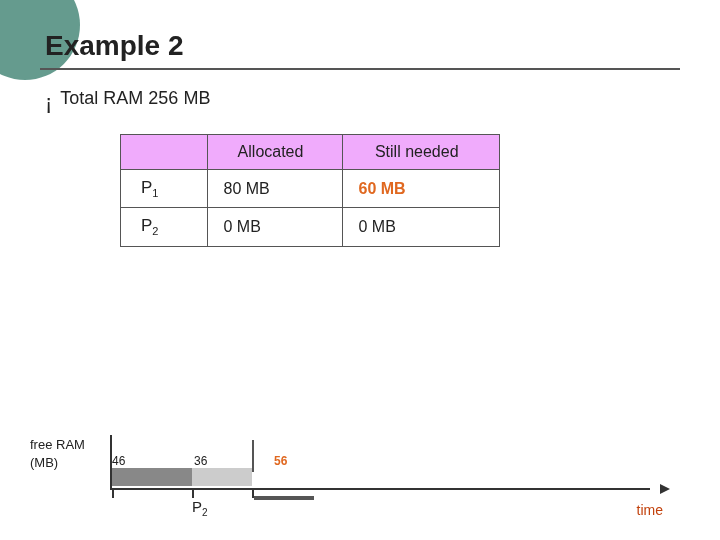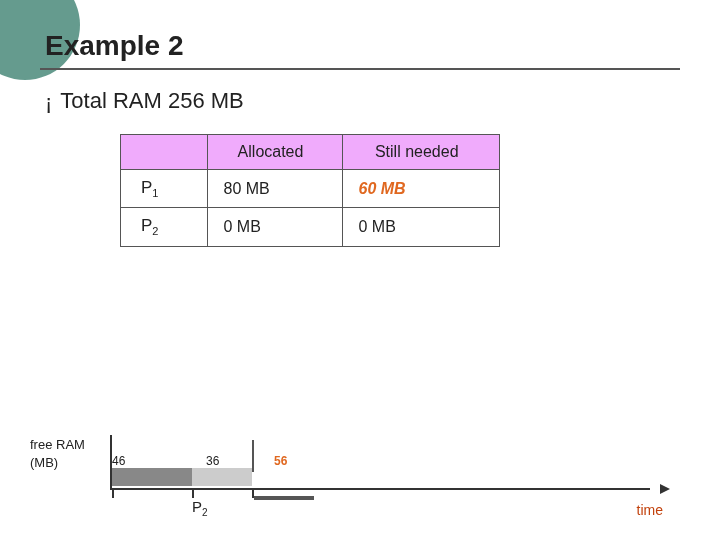--- a/index.html
+++ b/index.html
@@ -60,21 +60,21 @@
       padding-left: 5px;
     }
 
     .bullet-icon {
       font-size: 22px;
       color: #222;
       margin-top: 2px;
     }
 
     .bullet-text {
-      font-size: 22px;
+      font-size: 18px;
       color: #222;
       text-align: center;
     }
 
     
     .table-wrapper {
       margin-left: 80px;
     }
 
     table {
@@ -101,21 +101,20 @@
     }
 
     .sub-label {
       font-size: 11px;
       vertical-align: sub;
     }
 
     .orange-text {
       color: #e06820;
       font-weight: bold;
-      font-style: italic;
     }
 
     
     .chart-area {
       position: absolute;
       bottom: 30px;
       left: 30px;
       width: 660px;
     }
 
@@ -195,21 +194,21 @@
     }
 
     .bar-label {
       font-size: 12px;
       color: #222;
       position: absolute;
       bottom: 22px;
     }
 
     .bar-label-46 { left: 2px; margin-top: 20px; }
-    .bar-label-36 { left: 96px; }
+    .bar-label-36 { left: 84px; }
     .bar-label-56 { left: 164px; color: #e06820; font-weight: bold; }
 
     .tick-mark {
       position: absolute;
       bottom: -8px;
       width: 2px;
       height: 8px;
       background: #333;
     }
 

